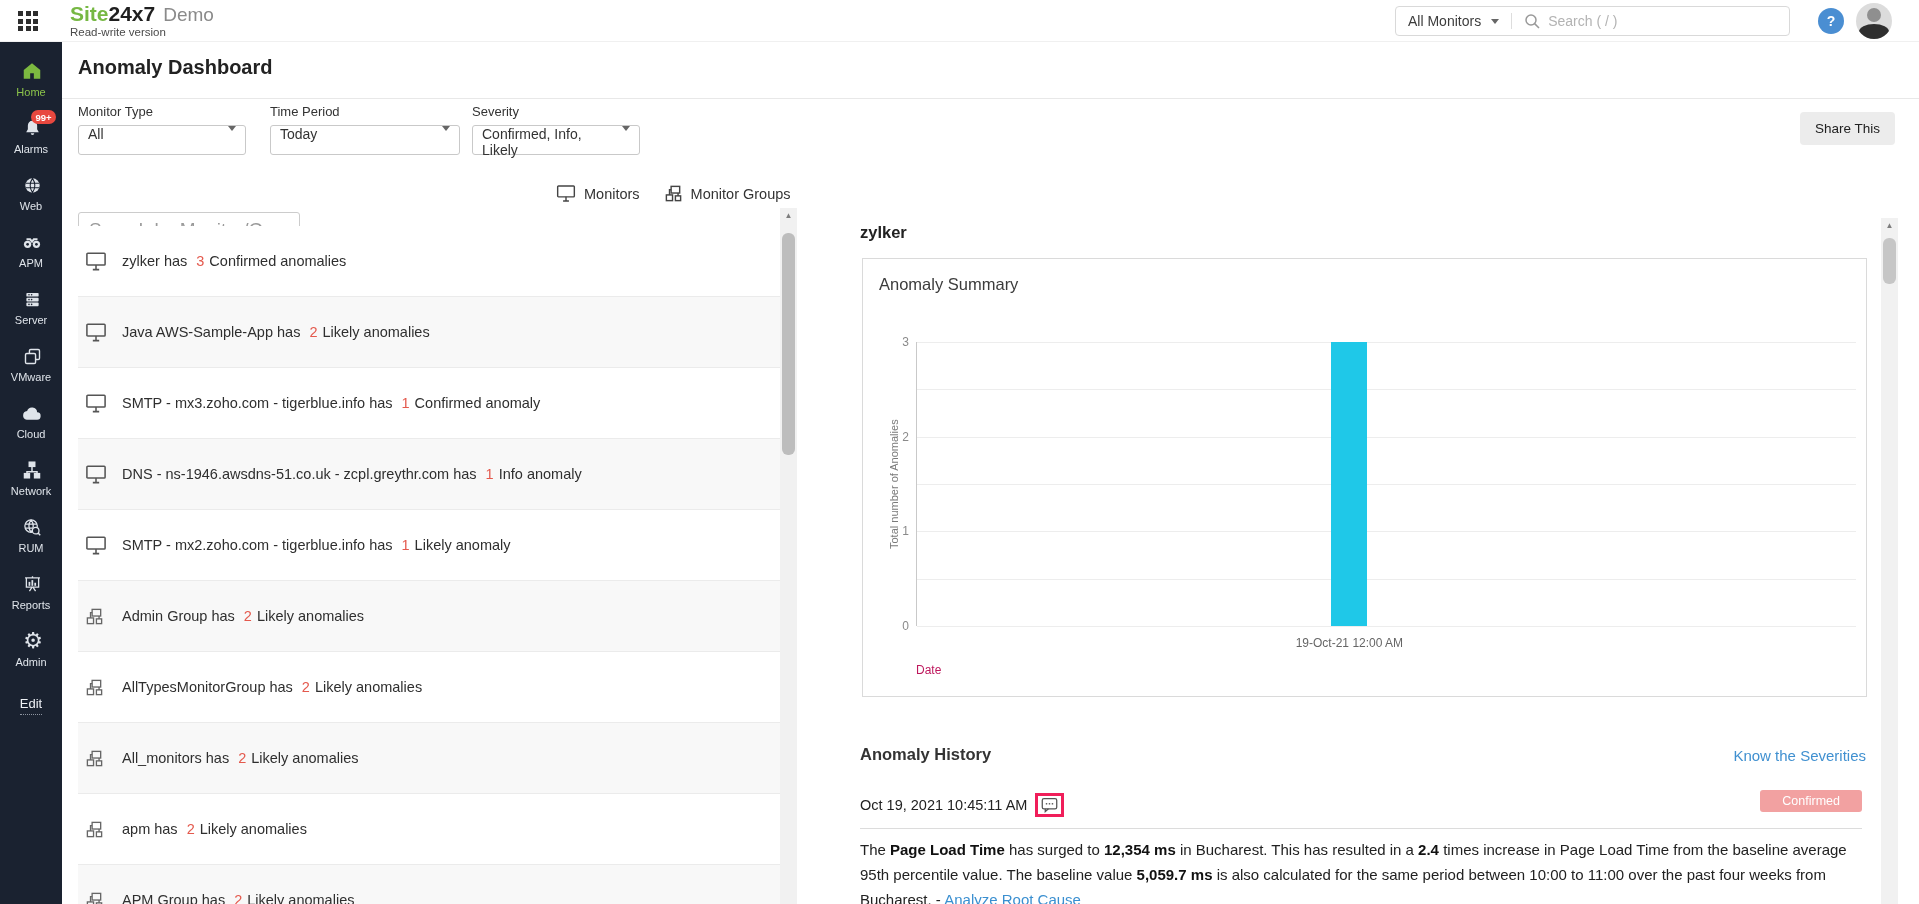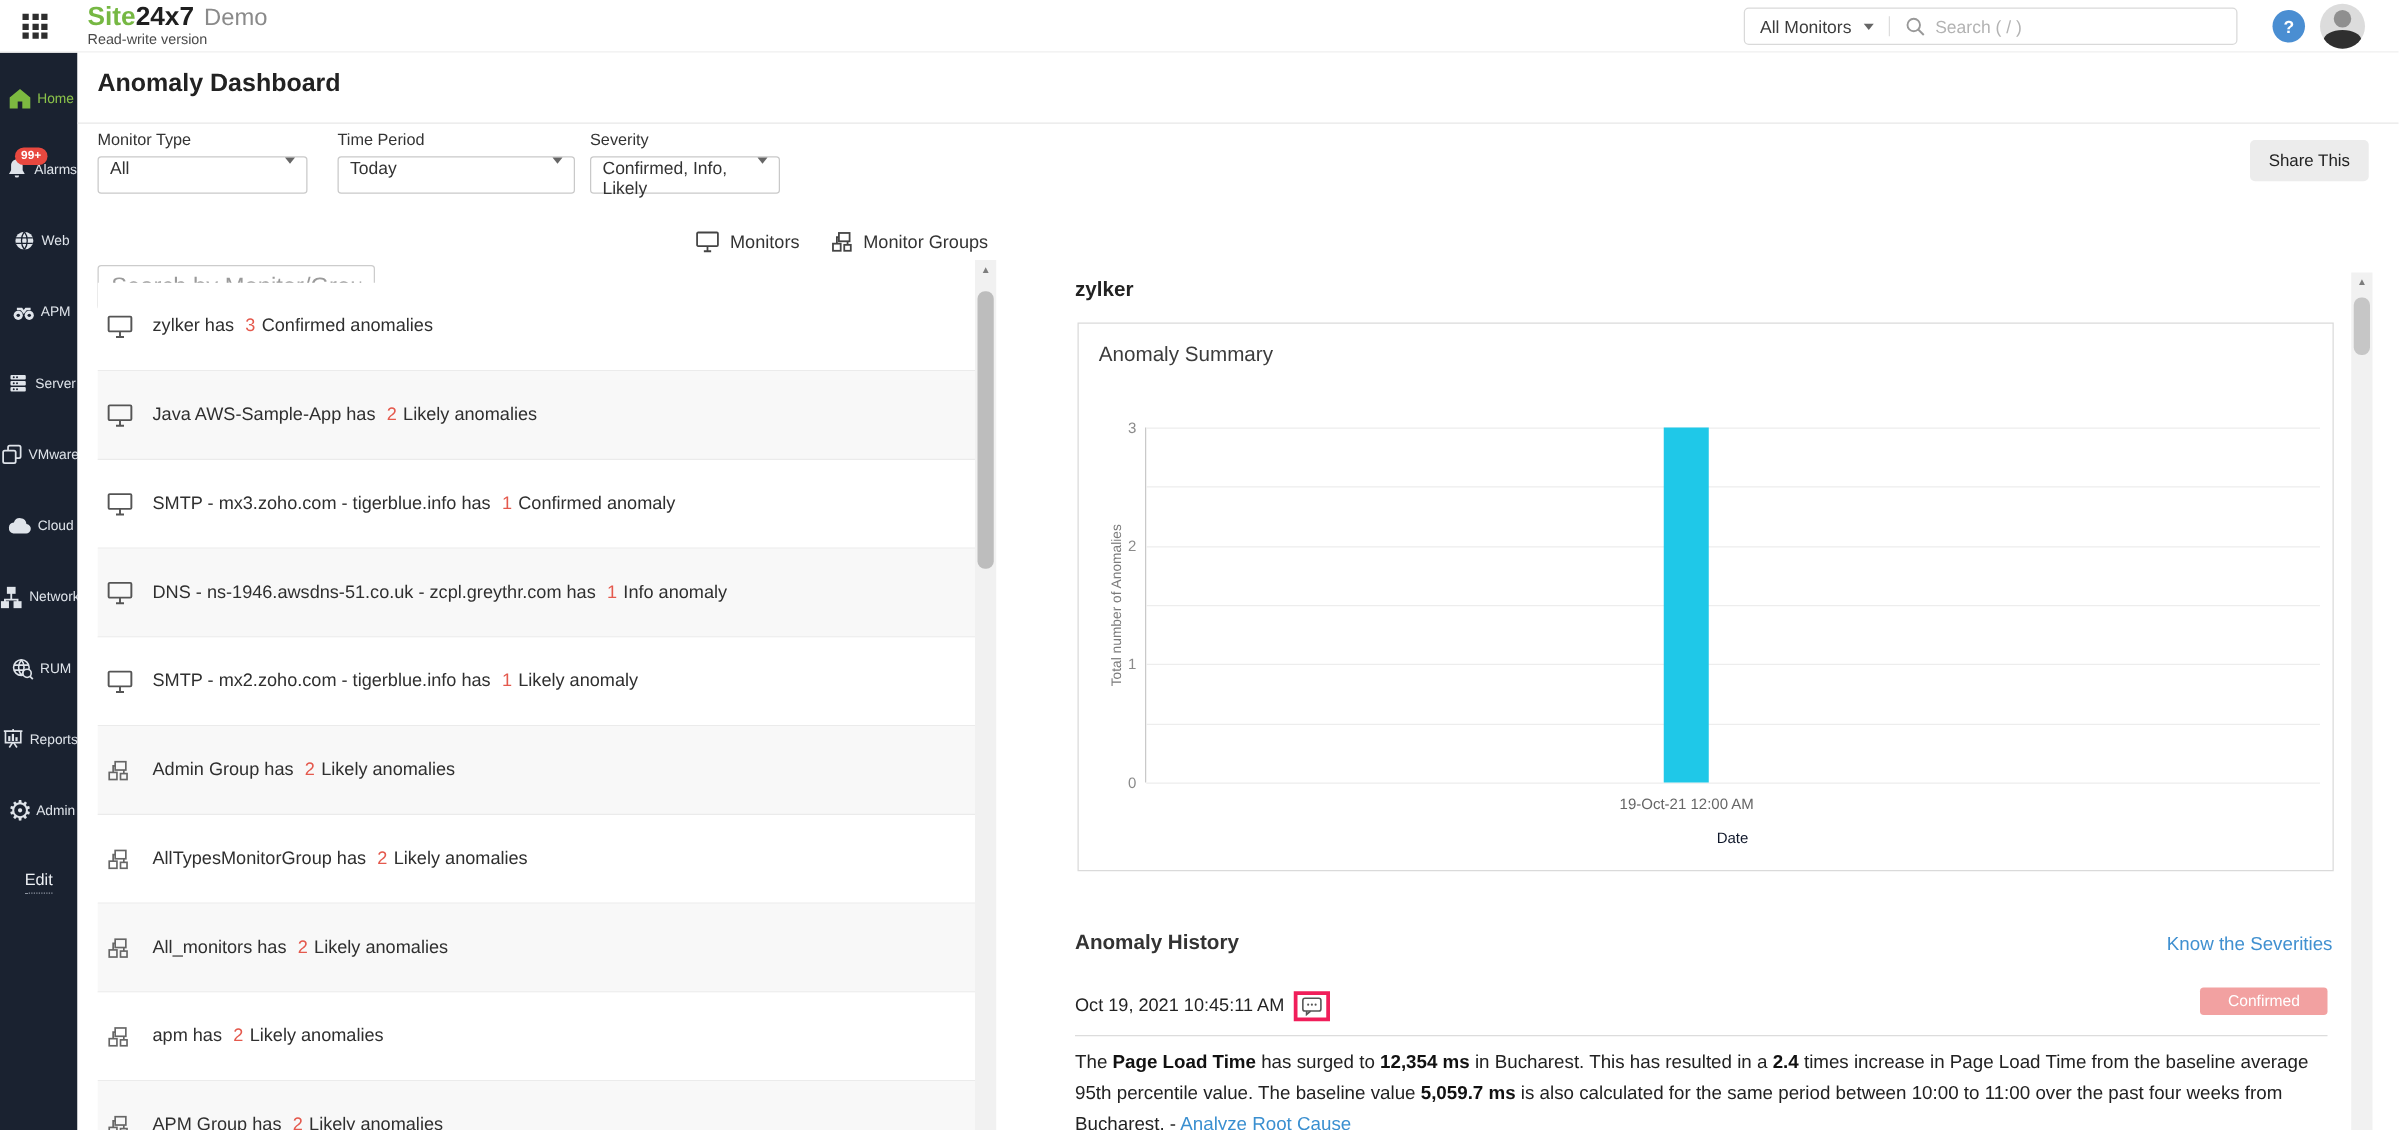--- a/index.html
+++ b/index.html
@@ -20,39 +20,39 @@
   .caret { width:0; height:0; border-left:4.5px solid transparent; border-right:4.5px solid transparent; border-top:5.5px solid #666; display:inline-block; margin-left:10px; }
   .gs-div { width:1px; height:16px; background:#ddd; margin:0 12px; }
   .gs-ph { font-size:14px; color:#b3b3b3; margin-left:8px; }
   .help-btn { position:absolute; left:1818px; top:8px; width:26px; height:26px; border-radius:50%; background:#4a8ed2; color:#fff; font-weight:bold; font-size:14px; text-align:center; line-height:26px; cursor:pointer; }
   .avatar { position:absolute; left:1856px; top:3px; width:36px; height:36px; border-radius:50%; background:#dcdcdc; overflow:hidden; cursor:pointer; }
   .avatar .head { position:absolute; left:11px; top:5px; width:14px; height:14px; border-radius:50%; background:#8f8f8f; }
   .avatar .torso { position:absolute; left:3px; top:21px; width:30px; height:16px; border-radius:50% 50% 0 0; background:#2f2f2f; }
 
   
   .sidebar { position:absolute; top:42px; left:0; width:62px; bottom:0; background:#1a2230; display:flex; flex-direction:column; align-items:center; padding-top:8px; }
-  .sb-item { width:62px; height:57px; display:flex; flex-direction:row; align-items:center; justify-content:center; gap:3px; cursor:pointer; }
+  .sb-item { width:62px; height:57px; display:flex; flex-direction:column; align-items:center; justify-content:center; gap:3px; cursor:pointer; }
   .sb-item .lbl { font-size:11px; color:#dfe4ea; }
   .sb-item.active .lbl { color:#8bc34a; }
   .sb-icon { position:relative; width:24px; height:24px; display:flex; align-items:center; justify-content:flex-end; }
   .sb-badge { position:absolute; top:-6px; left:12px; background:#e8483f; color:#fff; font-size:9.5px; font-weight:bold; padding:1.5px 4.5px; border-radius:8px; }
   .sb-gear { font-size:22px; color:#dfe4ea; line-height:22px; }
   .sb-edit { font-size:13px; color:#eef1f5; border-bottom:1px dotted #8d94a0; padding-bottom:3px; }
 
   
   .main { position:absolute; top:42px; left:62px; right:0; bottom:0; background:#fff; }
   .page-title { position:absolute; left:16px; top:14px; font-size:20px; font-weight:600; color:#222; }
   .title-rule { position:absolute; left:0; right:0; top:56px; height:1px; background:#e8e8e8; }
 
   .filters { position:absolute; left:16px; top:62px; display:flex; }
   .fgroup { margin-right:24px; }
   .fgroup:nth-child(2) { margin-right:12px; }
   .flabel { font-size:13px; color:#333; margin-bottom:6px; }
   .fselect { height:30px; border:1px solid #c9c9c9; border-radius:3px; display:flex; justify-content:space-between; padding:0 9px; font-size:14px; color:#333; cursor:pointer; background:#fff; }
-  .w1 { width:168px; } .w2 { width:190px; } .w3 { width:152px; }
+  .w1 { width:168px; } .w2 { width:190px; } .w3 { width:168px; }
   .share-btn { position:absolute; right:24px; top:70px; background:#ececec; border-radius:4px; padding:9px 15px; font-size:13.5px; color:#222; cursor:pointer; }
 
   
   .mg-search { position:absolute; left:16px; top:126px; width:222px; height:36px; border:1px solid #ccc; border-radius:3px; font-size:19px; color:#333; padding:0 10px; font-family:"Liberation Sans", sans-serif;margin-top:44px; }
   .mg-search::placeholder { color:#9a9a9a; }
   .tabs { position:absolute; left:494px; top:142px; display:flex; gap:24px; }
   .tab { display:flex; align-items:center; gap:8px; font-size:14.5px; color:#333; cursor:pointer; }
 
   .mon-list { position:absolute; left:16px; top:184px; width:702px; bottom:0; overflow:hidden; }
   .mrow { height:71px; display:flex; align-items:center; padding-left:7px; border-bottom:1px solid #ebebeb; background:#fff; cursor:pointer; }
@@ -72,21 +72,21 @@
   
   .monitor-name { position:absolute; left:798px; top:181px; font-size:16.5px; font-weight:bold; color:#222; }
   .chart-card { position:absolute; left:800px; top:216px; width:1005px; height:439px; border:1px solid #dadada; background:#fff; }
   .chart-title { position:absolute; left:16px; top:16px; font-size:16.5px; color:#3c3c3c; }
   .plot { position:absolute; left:53px; top:83px; width:940px; height:284px; border-left:1px solid #c9c9c9; }
   .gridline { position:absolute; left:0; right:0; height:1px; background:#ededed; }
   .ytick { position:absolute; left:-30px; width:22px; text-align:right; font-size:12px; color:#8a8a8a; }
   .ylabel { position:absolute; left:24px; top:83px; height:284px; width:14px; display:flex; align-items:center; justify-content:center; font-size:11px; color:#7a7a7a; writing-mode:vertical-rl; transform:rotate(180deg); }
   .bar { position:absolute; bottom:0; cursor:pointer; }
   .xtick { position:absolute; font-size:12px; color:#666; text-align:center; width:220px; }
-  .xlabel { position:absolute; left:53px; width:940px; text-align:center; font-size:12px; color:#0f172a; }
+  .xlabel { position:absolute; left:53px; width:940px; text-align:left; font-size:12px; color:#be185d; }
 
   .history-title { position:absolute; left:798px; top:703px; font-size:16.5px; font-weight:600; color:#333; }
   .sev-link { position:absolute; right:53px; top:705px; font-size:15px; color:#4090d0; cursor:pointer; }
   .event-time { position:absolute; left:798px; top:751px; font-size:14.5px; color:#222; display:flex; align-items:center; }
   .hl-box { display:inline-flex; border:3px solid #f01e5a; padding:1px 3px; margin-left:8px; align-items:center; }
   .badge { position:absolute; right:57px; top:748px; color:#fff; font-size:12.5px; padding:4px 22px; border-radius:3px;margin-left:32px; }
   .event-rule { position:absolute; left:798px; right:57px; top:786px; height:1px; background:#dcdcdc; }
   .event-desc { position:absolute; left:798px; top:795px; width:1008px; font-size:15px; line-height:25px; color:#222; }
   .event-desc .b { font-weight:bold; color:#111; }
   .desc-link { color:#3a8fd0; cursor:pointer; }

